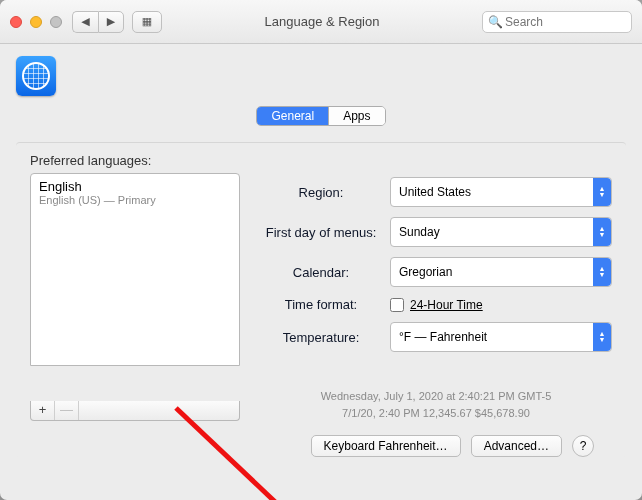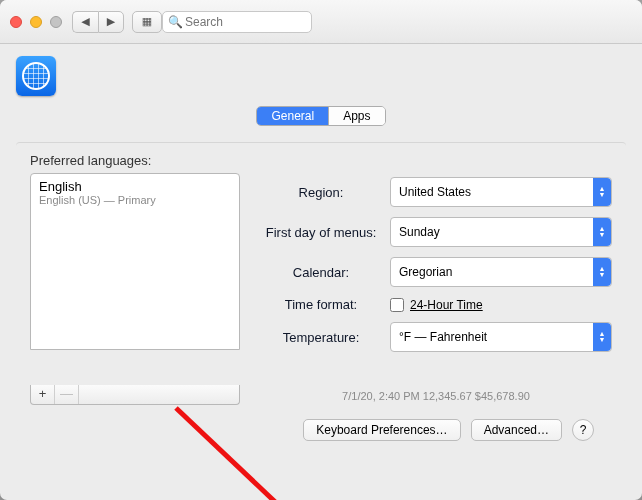--- a/index.html
+++ b/index.html
@@ -64,20 +64,21 @@
       <div class="dot min"></div>
       <div class="dot max"></div>
     </div>
     <div class="navgrp">
       <div class="navbtn">◀</div>
       <div class="navbtn">▶</div>
     </div>
     <div class="gridbtn">
       <span>▦</span>
     </div>
+    <div class="title">Language &amp; Region</div>
     <div class="searchwrap">
       <span class="searchic">🔍</span>
       <input class="search" type="text" placeholder="Search" style="">
     </div>
   </div>
 
   <div class="body">
     <div class="header">
       <div class="globeic"></div>
     </div>
@@ -136,27 +137,28 @@
           </div>
           <div class="row">
             <div class="rlbl">Temperature:</div>
             <div class="select">
               <span>°F — Fahrenheit</span>
               <span class="arrows">▲<br>▼</span>
             </div>
           </div>
 
           <div class="examples">
+            <div>Wednesday, July 1, 2020 at 2:40:21 PM GMT-5</div>
             <div>7/1/20, 2:40 PM    12,345.67    $45,678.90</div>
           </div>
         </div>
       </div>
 
       <div class="footer">
-        <button class="btn">Keyboard Preferences…</button>
+        <button class="btn">Keyboard Fahrenheit…</button>
         <button class="btn">Advanced…</button>
         <div class="helpbtn">
             <span>?</span>
           </div>
       </div>
 
       <svg class="arrow-svg" width="230" height="210">
         <defs>
           <marker id="ah" markerWidth="14" markerHeight="14" refX="4" refY="5" orient="auto">
             <polygon points="0,0 12,5 0,10" fill="#e11"></polygon>

